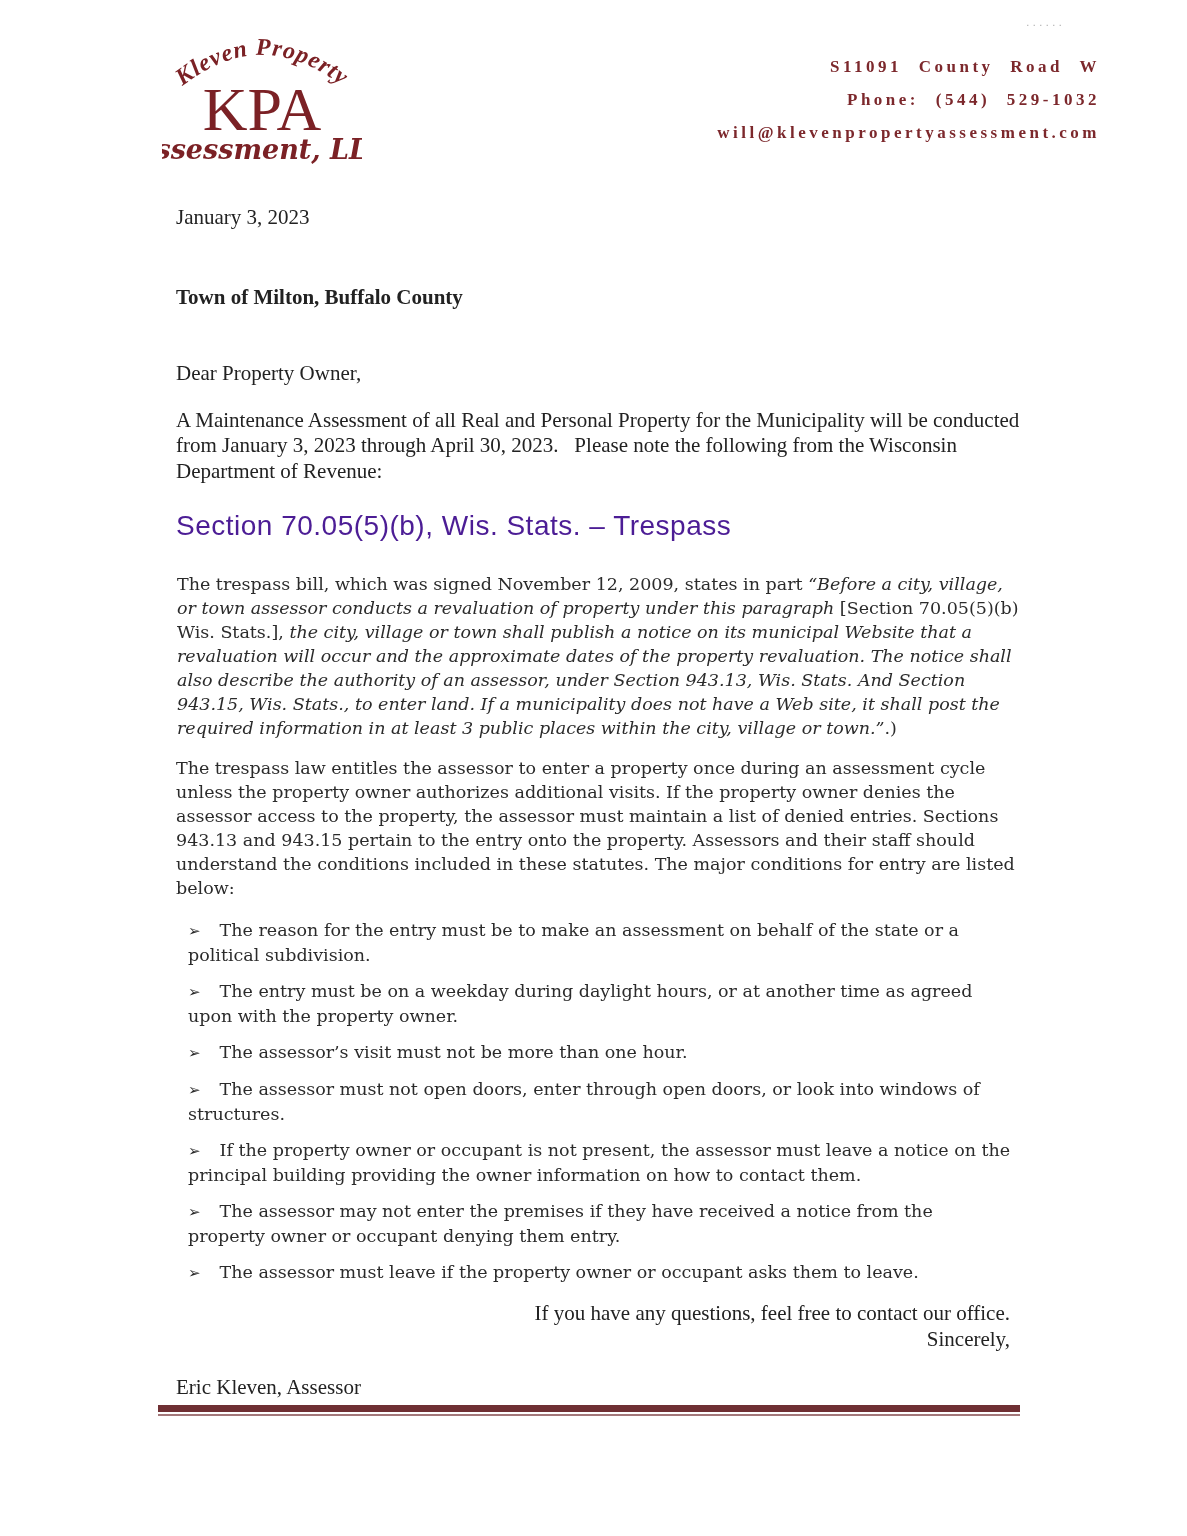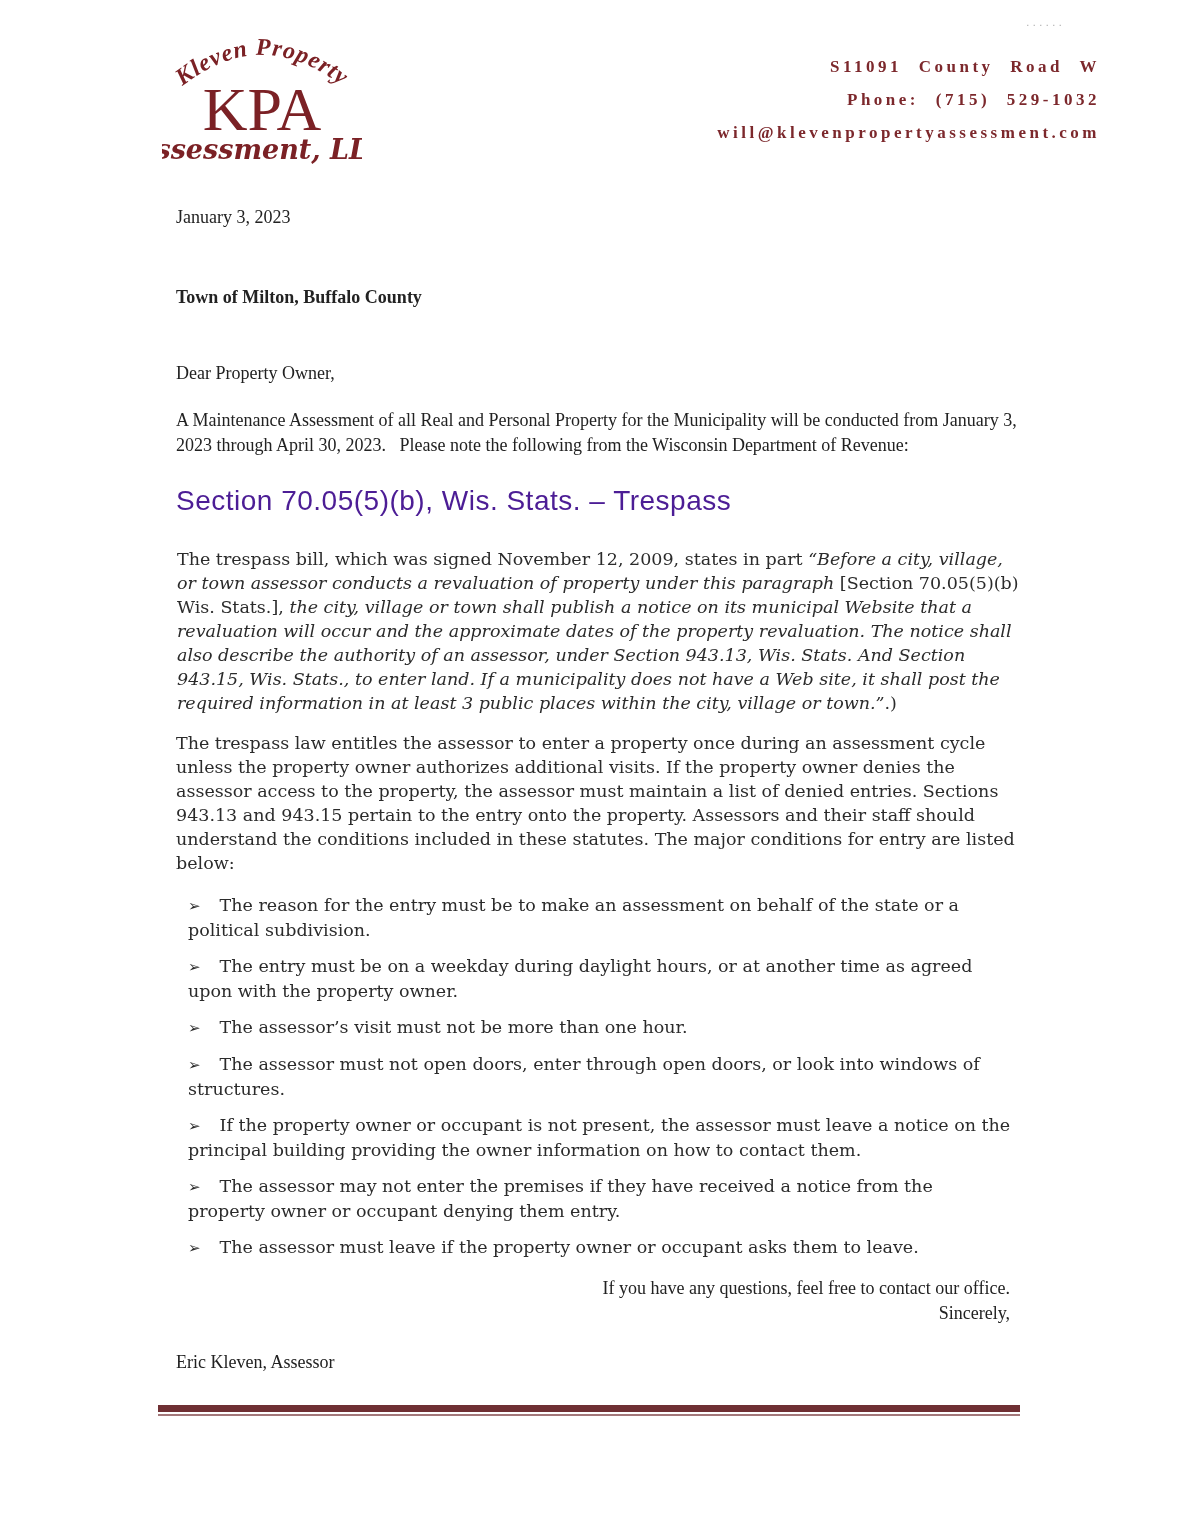--- a/index.html
+++ b/index.html
@@ -10,21 +10,21 @@
   .logo-arc{font-family:"Liberation Serif",serif;font-style:italic;font-weight:700;font-size:24px;letter-spacing:1px;fill:#7b2125;}
   .logo-kpa{font-family:"Liberation Serif",serif;font-weight:500;font-size:62px;fill:#7b2125;}
   .logo-sub{font-family:"DejaVu Serif",serif;font-style:italic;font-weight:700;font-size:27px;fill:#7b2125;}
   .dots{position:absolute;right:122px;top:16px;color:#b4b4b4;font-family:"DejaVu Sans",sans-serif;font-size:11px;letter-spacing:3px;}
   .address{position:absolute;right:87px;top:34px;text-align:right;color:#7c282c;
            font-family:"Liberation Serif",serif;font-weight:700;font-size:17px;
            letter-spacing:3.5px;word-spacing:9px;line-height:33px;margin-top:16px;}
 
   
   .body{position:absolute;left:176px;top:205px;width:850px;color:#222;}
-  .times{font-family:"Liberation Serif",serif;font-size:18px;line-height:25.5px;}
+  .times{font-family:"Liberation Serif",serif;font-size:21px;line-height:25.5px;}
   .century{font-family:"DejaVu Serif",serif;font-size:17.5px;line-height:24px;color:#2b2b2b;}
   .it{font-style:italic;}
   .date{margin:0 0 54px;}
   .recipient{font-weight:700;margin:16px 0 51px;}
   .salutation{margin:16px 0 21px;}
   .intro{margin:0 0 26px;white-space:pre-wrap;}
   .heading{font-family:"Liberation Sans",sans-serif;font-weight:400;font-size:28px;color:#4c1d95;margin:0 0 30px;letter-spacing:0.5px;}
   .quote{margin:0 1px 16px;}
   .lawp{margin:0 0 18px;}
   .bullets{list-style:none;margin:0 0 16px;padding:0;}
@@ -51,21 +51,21 @@
       <textPath href="#arcpath" startOffset="50%" text-anchor="middle">Kleven Property</textPath>
     </text>
     <text class="logo-kpa" x="100" y="104" text-anchor="middle">KPA</text>
     <text class="logo-sub" x="100" y="133" text-anchor="middle">Assessment, LLC</text>
   </svg>
 
   <div class="dots">......</div>
 
   <div class="address">
     <div>S11091 County Road W</div>
-    <div>Phone: (715) 529-1032</div>
+    <div>Phone: (544) 529-1032</div>
     <div>will@klevenpropertyassessment.com</div>
   </div>
 
   <main class="body">
     <p class="times date">January 3, 2023</p>
 
     <p class="times recipient">Town of Milton, Buffalo County</p>
 
     <p class="times salutation">Dear Property Owner,</p>
 

